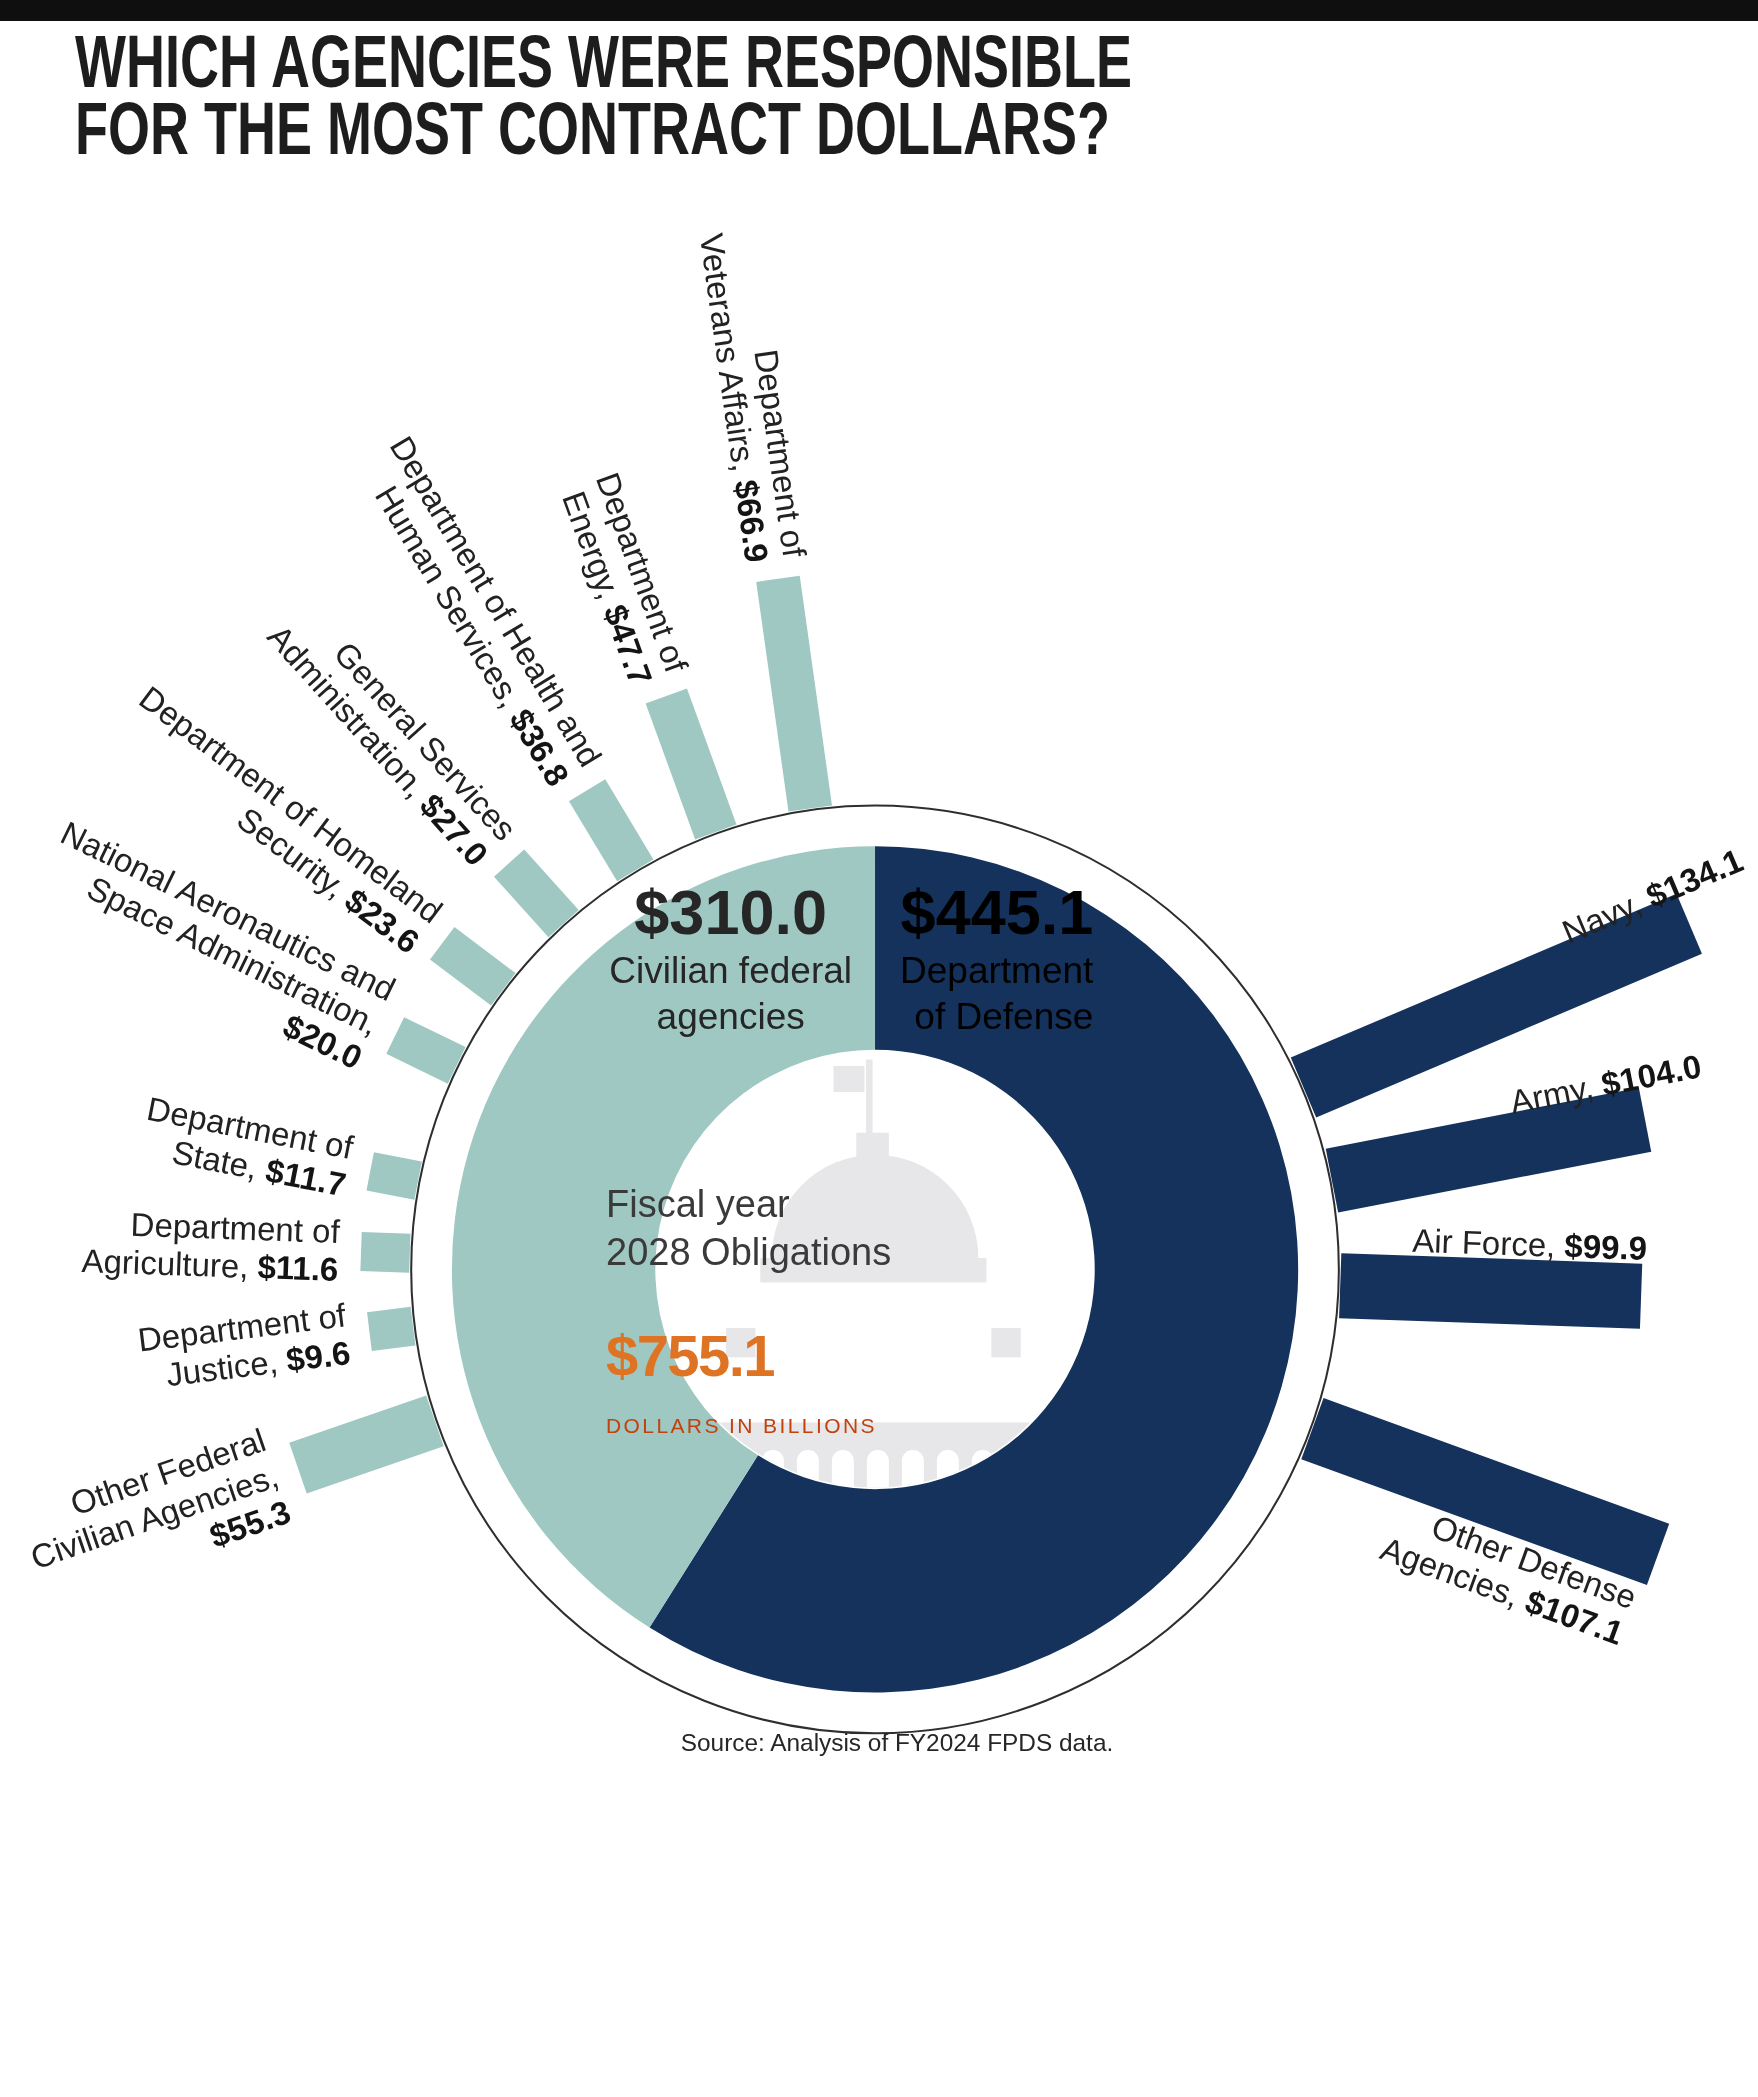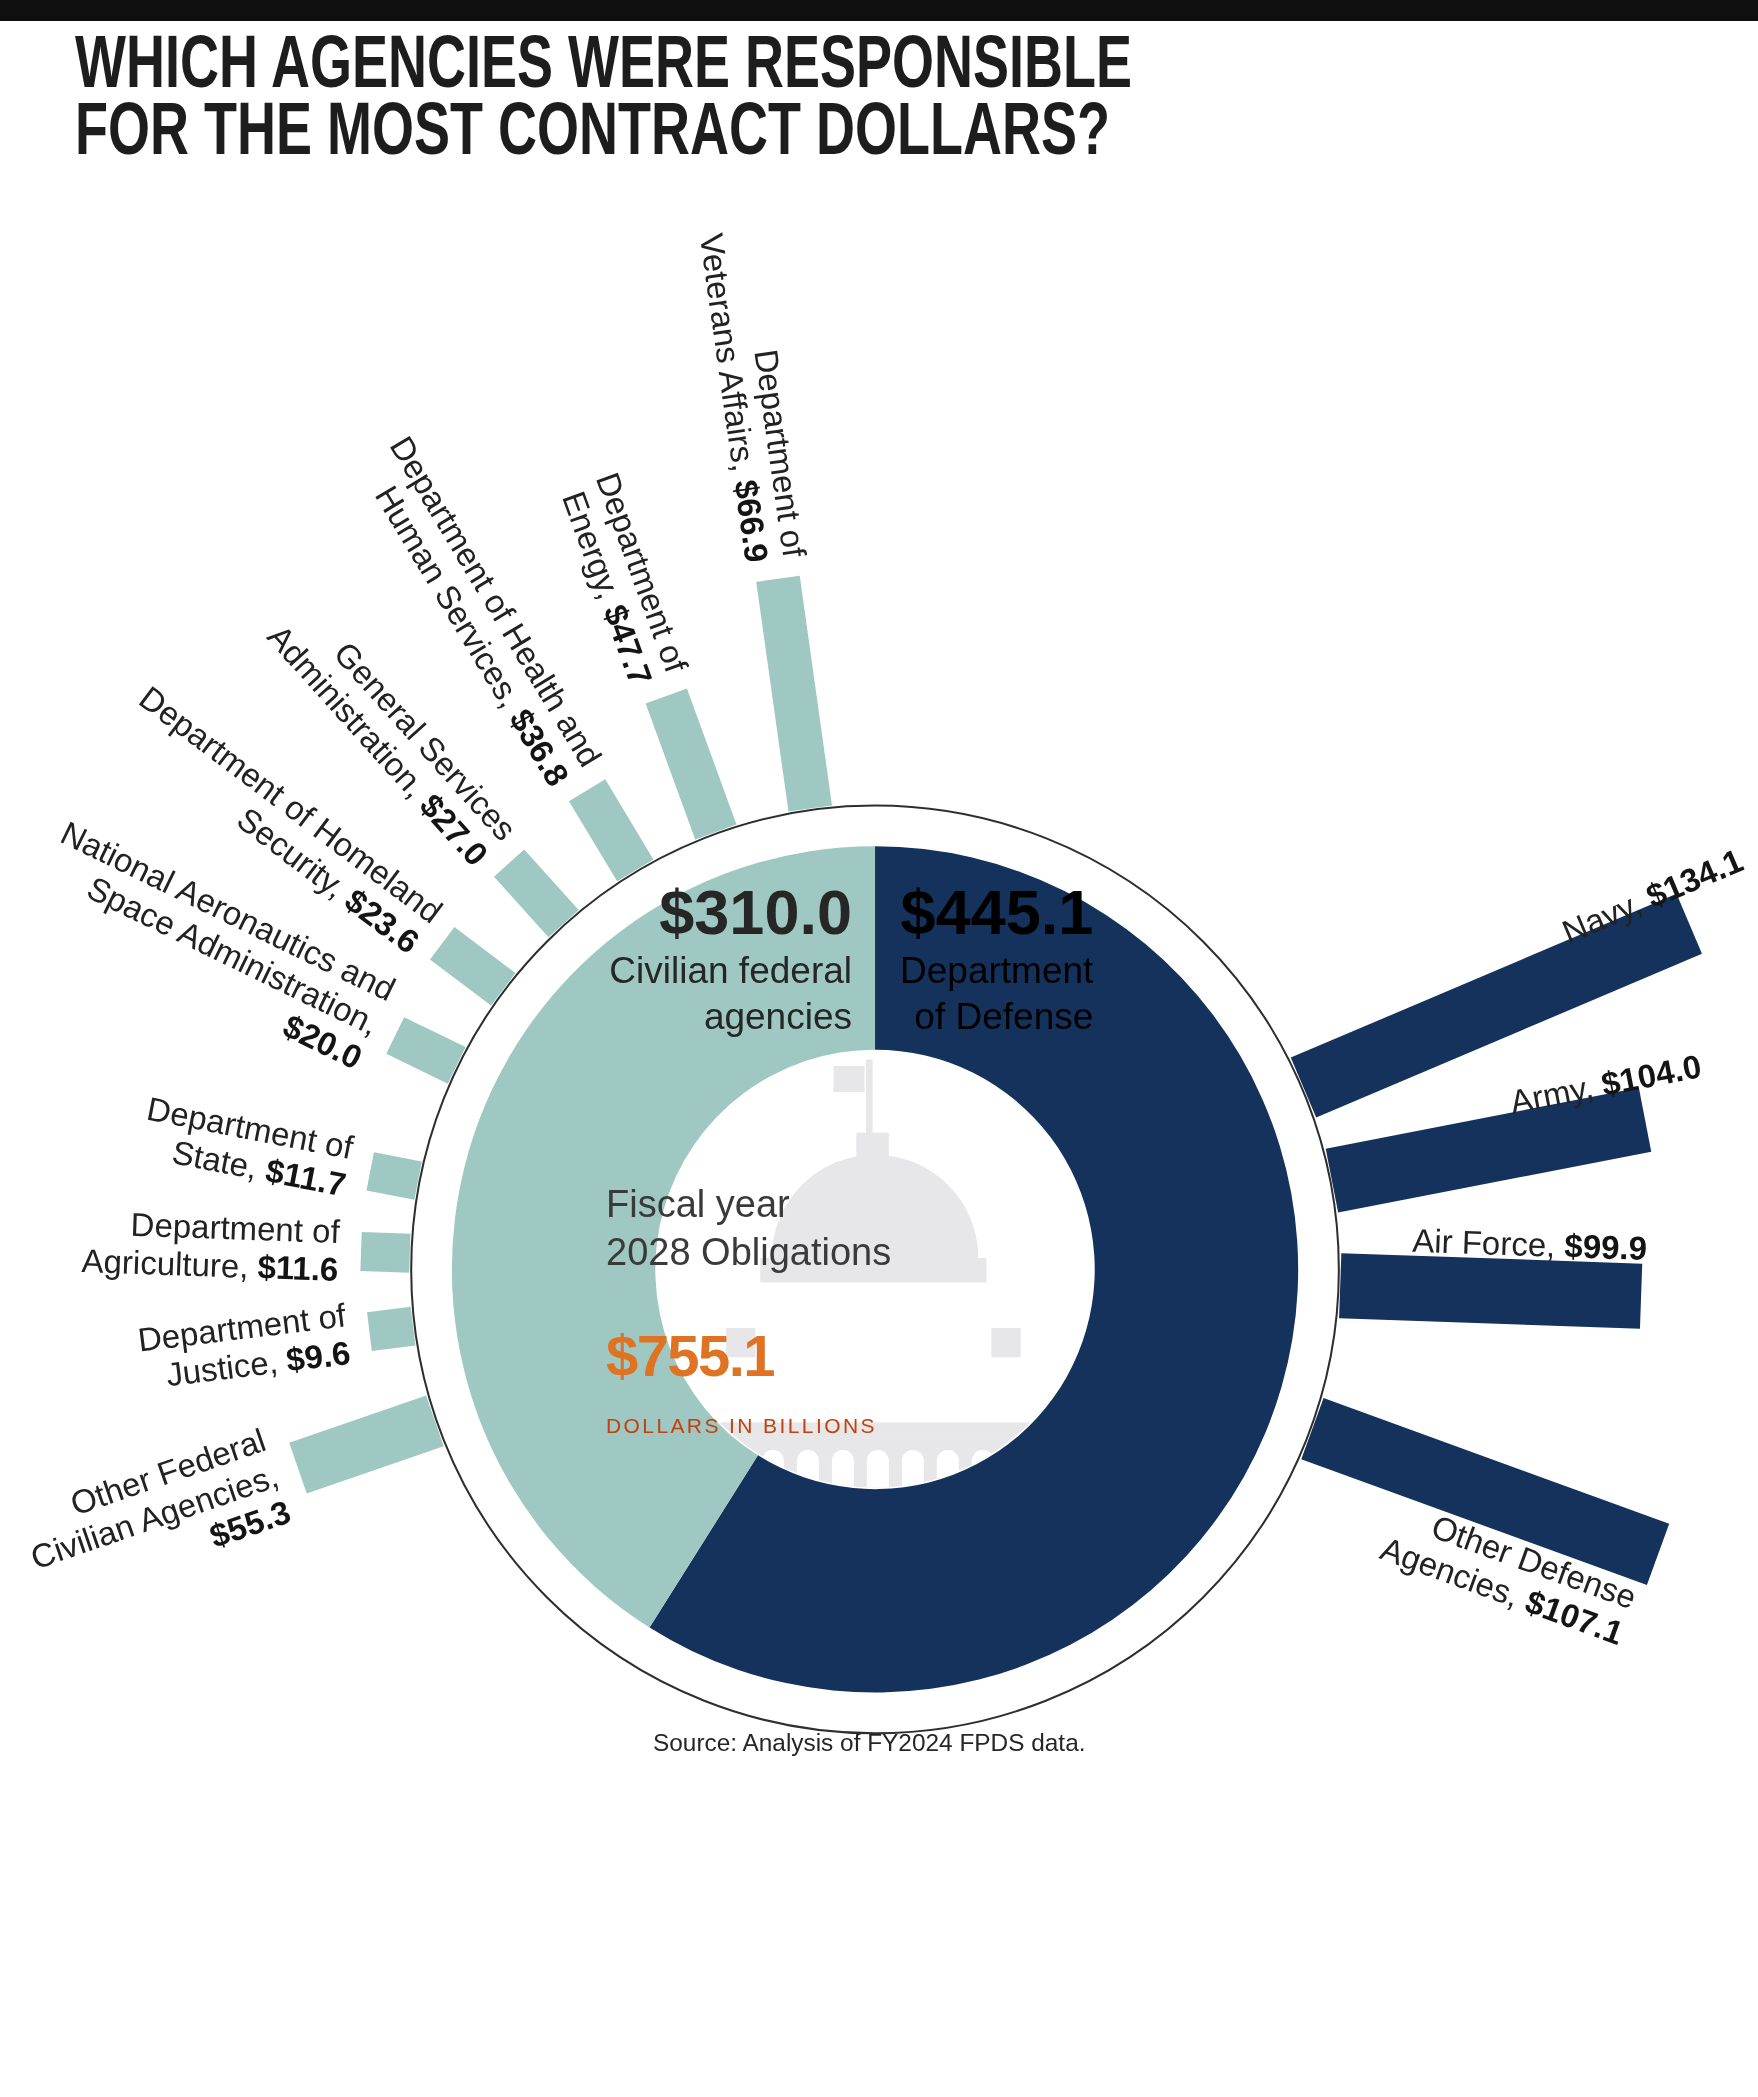--- a/index.html
+++ b/index.html
@@ -8,27 +8,27 @@
   .topbar{position:absolute;left:0;top:0;width:1759px;height:21px;background:#0f0f0f;}
   .title{position:absolute;left:75px;top:28px;margin:0;font-size:75px;font-weight:bold;
          color:#1d1d1d;line-height:67px;letter-spacing:0px;
          transform:scaleX(0.72);transform-origin:0 0;white-space:nowrap;}
   #chart-svg{position:absolute;left:0;top:0;}
   .centerbox{position:absolute;left:606px;top:1180px;width:537px;}
   .cline{font-size:38px;color:#3a3a3a;line-height:48px;}
   .ctotal{font-size:58px;font-weight:bold;color:#DE7323;line-height:91px;margin-top:34px;letter-spacing:-1.6px;}
   .cunit{font-size:21px;color:#c2410c;letter-spacing:2.4px;margin-top:9.8px;line-height:29px;}
   .seg{position:absolute;top:876px;}
-  .seg-civ{right:907px;text-align:right;color:#262626;}
+  .seg-civ{right:907px;text-align:center;color:#262626;}
   .seg-def{left:900px;text-align:right;color:#000000;}
   .segv{font-size:63px;font-weight:bold;line-height:72px;}
   .segl{font-size:37px;line-height:46px;}
   .alabel{position:absolute;font-size:33px;line-height:38px;color:#222222;text-align:right;white-space:nowrap;}
   .alabel b{font-weight:bold;color:#141414;}
-  .source{position:absolute;left:653px;top:1729px;width:488px;
+  .source{position:absolute;left:653px;top:1729px;width:488px;text-align:center;
           font-size:24.4px;color:#262626;}
 </style>
 </head>
 <body>
 
 <div class="canvas">
 
   <div class="topbar"></div>
 
   <h1 class="title"><span>WHICH AGENCIES WERE RESPONSIBLE</span><br><span>FOR THE MOST CONTRACT DOLLARS?</span></h1>

